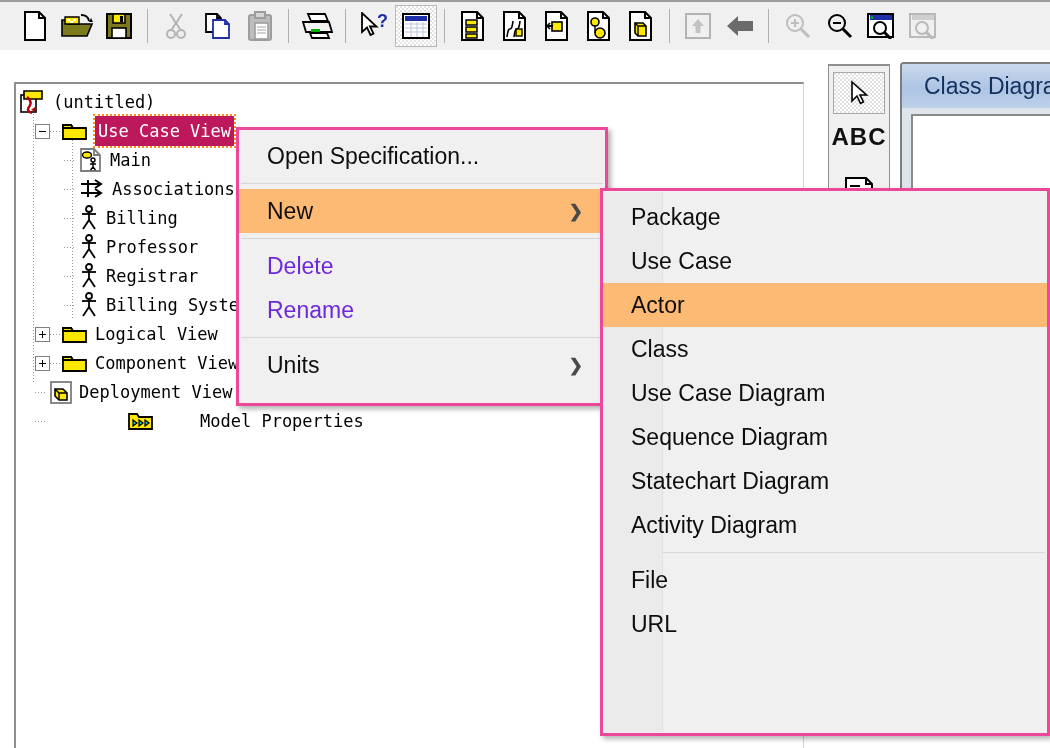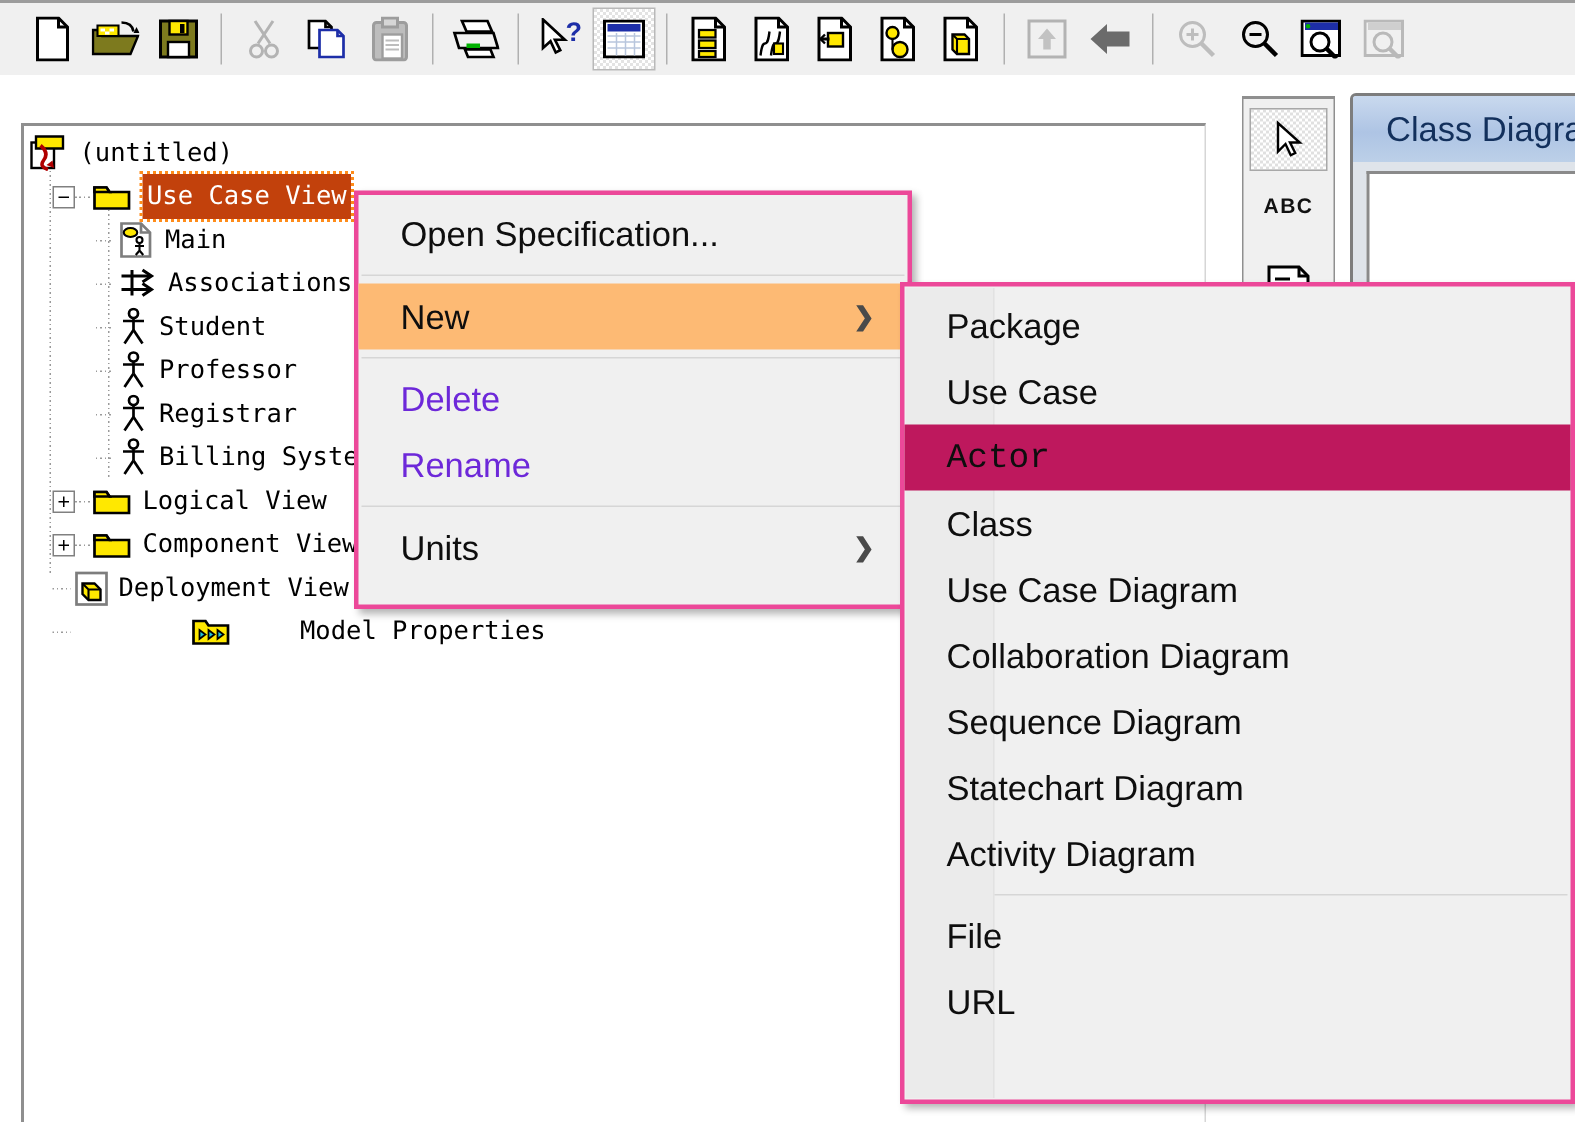--- a/index.html
+++ b/index.html
@@ -54,21 +54,21 @@
     font-family:"DejaVu Sans Mono","Liberation Mono",monospace;
     font-size:17px;
     color:#000;
   }
   .trow{
     position:absolute;height:28px;display:flex;align-items:center;
     white-space:nowrap;
   }
   .tlabel{margin-left:7px;letter-spacing:0px;line-height:28px;}
   .tlabel.sel{
-    background:#c2410c;color:#ffffff;
+    background:#be185d;color:#ffffff;
     padding:1px 3px;
     outline:2px dotted #ff8c1a;
     outline-offset:0px;
   }
   .expander{
     width:15px;height:15px;border:1px solid #808080;background:#fff;
     position:relative;flex:0 0 auto;box-sizing:border-box;
   }
   .expander:before{
     content:"";position:absolute;left:3px;top:6px;width:7px;height:1px;background:#000;
@@ -98,21 +98,21 @@
     width:58px;height:46px;display:flex;align-items:center;justify-content:center;
     position:relative;margin:0 auto;
   }
   .tool-cell.selected{
     border:1px solid #a8a8a8;
     background:repeating-conic-gradient(#ffffff 0% 25%, #e0e0e0 0% 50%) 0 0/4px 4px;
     box-sizing:border-box;
     width:52px;height:42px;
   }
   .tool-abc{
-    font-family:"Liberation Sans",sans-serif;font-size:14px;font-weight:700;
+    font-family:"Liberation Sans",sans-serif;font-size:24px;font-weight:700;
     letter-spacing:1px;color:#111;
   }
 
   
   #mdi{
     position:absolute;left:900px;top:62px;width:160px;height:330px;
     background:#dfe4ea;
     border:2px solid #7d7d7d;
     border-radius:4px 4px 0 0;
     box-sizing:border-box;
@@ -157,21 +157,21 @@
   }
   .msep{height:1px;background:#d6d6d6;margin:5px 2px;}
 
   
   #menu2 .gutter{
     position:absolute;left:1px;top:1px;width:58px;bottom:1px;
     background:#ebebeb;border-right:1px solid #e2e2e2;
   }
   #menu2 .items{position:relative;z-index:2;padding-top:4px;}
   #menu2 .mi{height:44px;}
-  #menu2 .mi.hl{background:#be185d;font-family:Liberation Mono, monospace;}
+  #menu2 .mi.hl{background:#fdba74;}
   #menu2 .msep{margin-left:60px;margin-right:2px;}
 </style>
 </head>
 <body>
 
 <div id="toolbar">
   <div class="tb-pad"></div>
 <div class="tbtn" title="New">
       <svg class="ico" width="26" height="30" viewBox="0 0 26 30">
         <path d="M3 1 L17 1 L23 7 L23 29 L3 29 Z" fill="#fff" stroke="#000" stroke-width="2"></path>
@@ -414,21 +414,21 @@
           <svg class="ico" width="20" height="26" viewBox="0 0 20 26">
             <g stroke="#000" stroke-width="1.8" fill="none">
               <circle cx="10" cy="4" r="3"></circle>
               <path d="M10 7 v8"></path>
               <path d="M3 9 L17 9"></path>
               <path d="M10 15 L4 24"></path>
               <path d="M10 15 L16 24"></path>
             </g>
           </svg>
         </span>
-        <span class="tlabel">Student</span>
+        <span class="tlabel">Billing</span>
       </div>
       <div class="trow" style="left:48px;top:149px;">
         <span class="dashlead"></span>
         <span style="width:3px"></span>
         <span class="ticon">
           <svg class="ico" width="20" height="26" viewBox="0 0 20 26">
             <g stroke="#000" stroke-width="1.8" fill="none">
               <circle cx="10" cy="4" r="3"></circle>
               <path d="M10 7 v8"></path>
               <path d="M3 9 L17 9"></path>
@@ -592,23 +592,20 @@
       <div class="mi hl">
         <span>Actor</span>
       </div>
       <div class="mi">
         <span>Class</span>
       </div>
       <div class="mi">
         <span>Use Case Diagram</span>
       </div>
       <div class="mi">
-        <span>Collaboration Diagram</span>
-      </div>
-      <div class="mi">
         <span>Sequence Diagram</span>
       </div>
       <div class="mi">
         <span>Statechart Diagram</span>
       </div>
       <div class="mi">
         <span>Activity Diagram</span>
       </div>
       <div class="msep"></div>
       <div class="mi">

